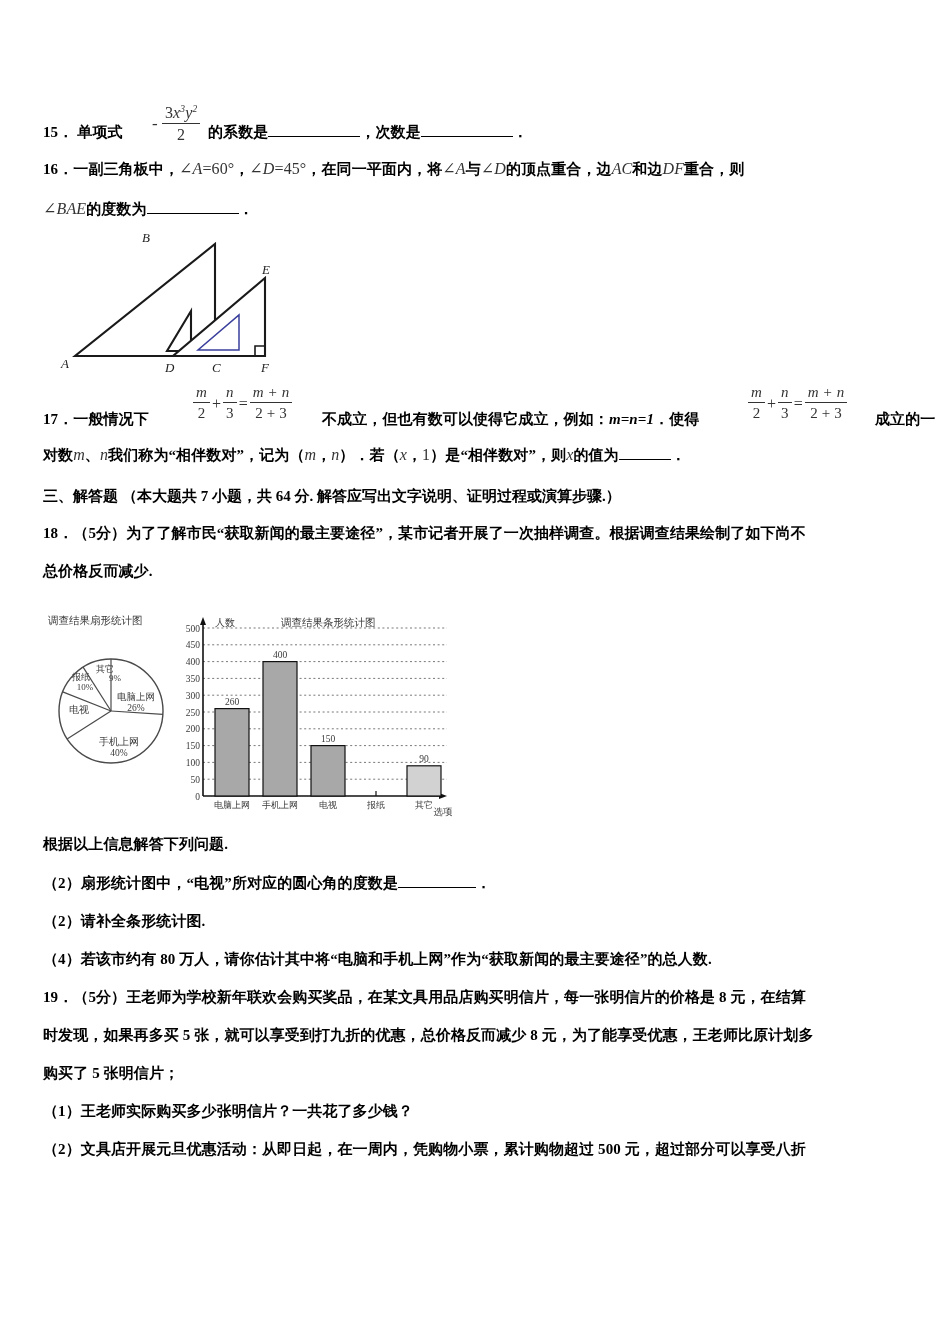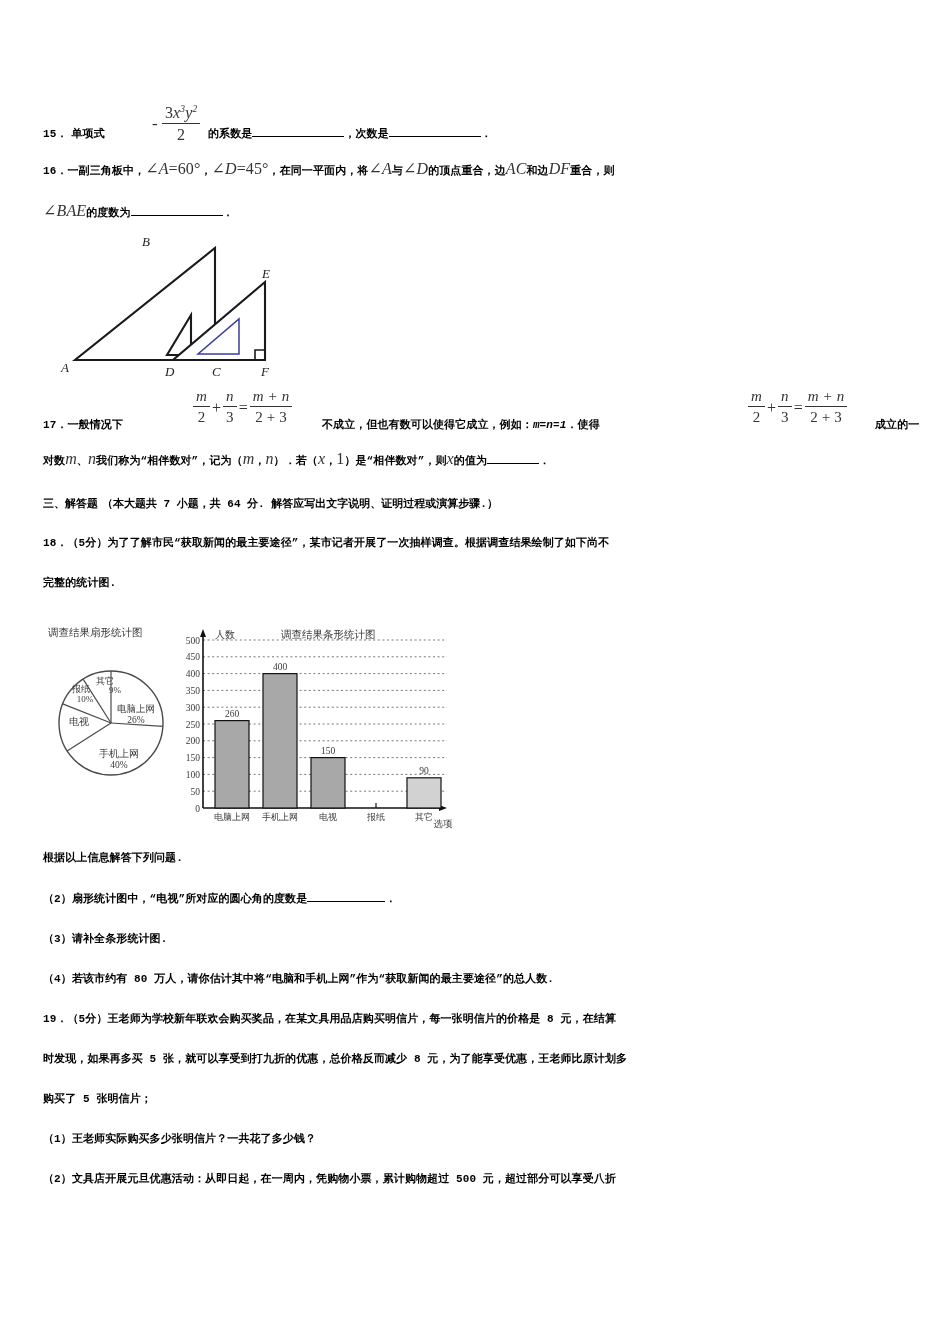--- a/index.html
+++ b/index.html
@@ -30,21 +30,21 @@
 
   
   .q {
     font-size: 15.5px;
     line-height: 39px;
     color: #000;
     font-weight: bold;
     letter-spacing: 0.1px;
   }
   .q .num { font-weight: bold; }
-  .cn { font-family: Liberation Mono, monospace; font-weight: bold; font-size: 11px; }
+  .cn { font-family: Liberation Serif, serif; font-weight: bold; font-size: 15px; }
   .mathit {
     font-family: "Liberation Serif", "DejaVu Serif", serif;
     font-style: italic;
     font-weight: normal;
     font-size: 16px;
     color: #333;
   }
   .mathup {
     font-family: "Liberation Serif", "DejaVu Serif", serif;
     font-style: normal;
@@ -197,21 +197,21 @@
 
     <div class="sec-head">
       <span class="cn">三、解答题</span>
       <span class="cn" style="font-weight:bold;">（本大题共 7 小题，共 64 分. 解答应写出文字说明、证明过程或演算步骤.）</span>
     </div>
 
     <div class="q" style="line-height:37px;">
       <span class="num cn">18．</span><span class="cn">（5分）为了了解市民“获取新闻的最主要途径”，某市记者开展了一次抽样调查。根据调查结果绘制了如下尚不</span>
     </div>
     <div class="q" style="line-height:37px;">
-      <span class="cn">完整的统计图.</span>
+      <span class="cn">总价格反而减少.</span>
     </div>
 
     <div class="fig-stats">
       <svg width="420" height="218" viewBox="0 0 420 218">
         <defs>
           <style>
             .cnt { font-family: "DejaVu Sans","Liberation Sans",sans-serif; fill:#3a3a3a; }
             .numt{ font-family: "Liberation Serif",serif; fill:#3a3a3a; }
           </style>
         </defs>
@@ -304,21 +304,21 @@
       </svg>
     </div>
 
     <div class="q" style="line-height:39px;">
       <span class="cn">根据以上信息解答下列问题.</span>
     </div>
     <div class="q sub" style="line-height:37px;">
       <span class="cn">（2）扇形统计图中，“电视”所对应的圆心角的度数是</span><span class="blank bl-mid"></span><span class="cn">．</span>
     </div>
     <div class="q sub" style="line-height:37px;">
-      <span class="cn">（3）请补全条形统计图.</span>
+      <span class="cn">（2）请补全条形统计图.</span>
     </div>
     <div class="q sub" style="line-height:37px;">
       <span class="cn">（4）若该市约有 80 万人，请你估计其中将“电脑和手机上网”作为“获取新闻的最主要途径”的总人数.</span>
     </div>
 
     <div class="q" style="line-height:38px;">
       <span class="num cn">19．</span><span class="cn">（5分）王老师为学校新年联欢会购买奖品，在某文具用品店购买明信片，每一张明信片的价格是 8 元，在结算</span>
     </div>
     <div class="q" style="line-height:38px;">
       <span class="cn">时发现，如果再多买 5 张，就可以享受到打九折的优惠，总价格反而减少 8 元，为了能享受优惠，王老师比原计划多</span>

